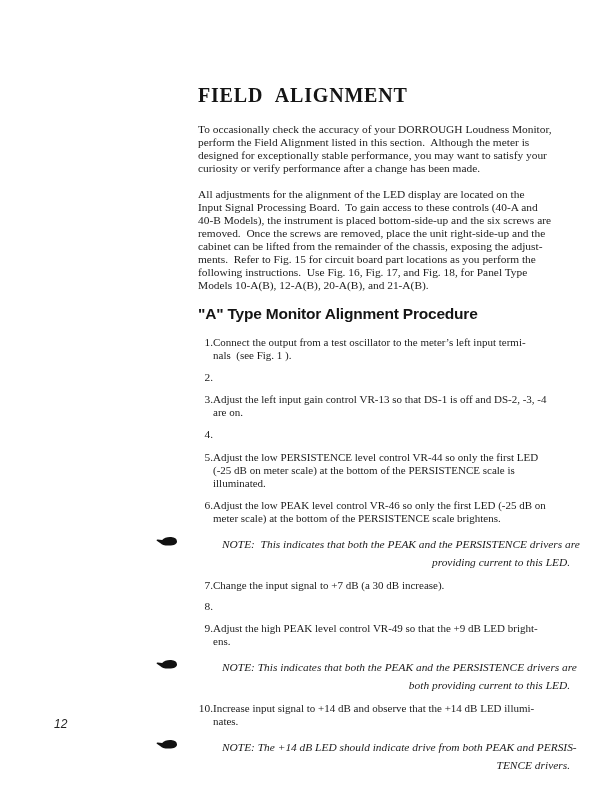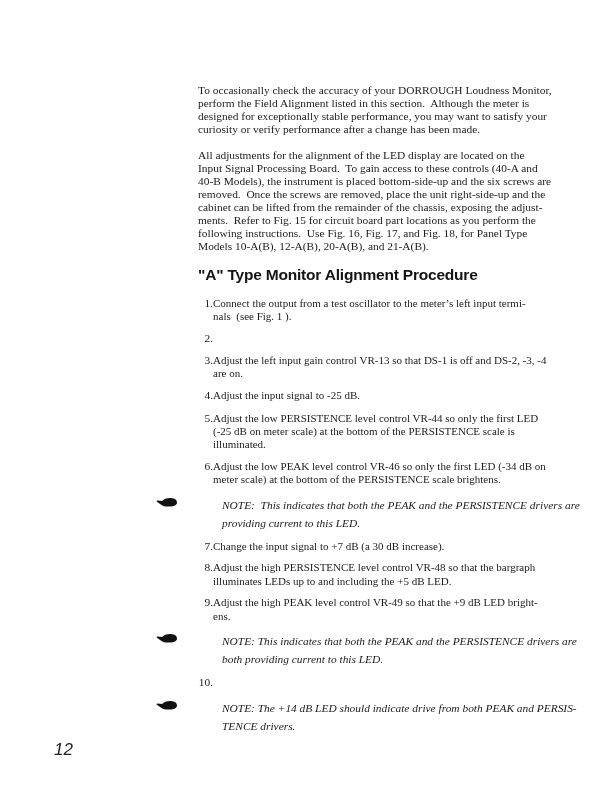--- a/index.html
+++ b/index.html
@@ -54,50 +54,52 @@
   }
   .step .txt {
     font-size: 11px;
     line-height: 13.2px;
     white-space: pre;
   }
   .note {
     position: relative;
     margin: 0 0 9px 0;
     padding-left: 24px;
+    text-align: right;
   }
   .note .txt {
     font-style: italic;
     font-size: 11.4px;
     line-height: 13.2px;
     white-space: pre;
   }
   .manicule {
     position: absolute;
     left: -42px;
     top: 1px;
     width: 22px;
     height: 12px;
   }
   .manicule svg { display: block; }
   .page-number {
     position: absolute;
     left: 54px;
-    top: 740px;
+    top: 717px;
     font-family: "Liberation Sans", sans-serif;
     font-style: italic;
-    font-size: 17px;
+    font-size: 12px;
     color: #222;
   }
 </style>
 </head>
 <body>
 
 <div class="sheet">
 
+  <h1 class="doc-title">FIELD ALIGNMENT</h1>
 
   <p class="body-par">To occasionally check the accuracy of your DORROUGH Loudness Monitor,
 perform the Field Alignment listed in this section.  Although the meter is
 designed for exceptionally stable performance, you may want to satisfy your
 curiosity or verify performance after a change has been made.</p>
   <p class="body-par">All adjustments for the alignment of the LED display are located on the
 Input Signal Processing Board.  To gain access to these controls (40-A and
 40-B Models), the instrument is placed bottom-side-up and the six screws are
 removed.  Once the screws are removed, place the unit right-side-up and the
 cabinet can be lifted from the remainder of the chassis, exposing the adjust-
@@ -118,75 +120,74 @@
   </div>
 
   <div class="step">
     <span class="num">3.</span>
     <span class="txt">Adjust the left input gain control VR-13 so that DS-1 is off and DS-2, -3, -4
 are on.</span>
   </div>
 
   <div class="step" style="margin-bottom:10px">
     <span class="num">4.</span>
-    <span class="txt">Adjust the input signal to -25 dB.</span>
   </div>
 
   <div class="step">
     <span class="num">5.</span>
     <span class="txt">Adjust the low PERSISTENCE level control VR-44 so only the first LED
 (-25 dB on meter scale) at the bottom of the PERSISTENCE scale is
 illuminated.</span>
   </div>
 
   <div class="step">
     <span class="num">6.</span>
-    <span class="txt">Adjust the low PEAK level control VR-46 so only the first LED (-34 dB on
+    <span class="txt">Adjust the low PEAK level control VR-46 so only the first LED (-25 dB on
 meter scale) at the bottom of the PERSISTENCE scale brightens.</span>
   </div>
 
   <div class="note">
     <span class="manicule">
       <svg width="22" height="12" viewBox="0 0 22 12" xmlns="http://www.w3.org/2000/svg">
         <path fill="#111" d="M21 6.2c.3 2.6-3.2 4.6-8.6 4.4-4.2-.1-6.8-1-7.6-2.2L1.2 6.1C.3 5.6.6 4.4 1.6 4.5l4.6.5C7.8 3 11.6 1.8 15.1 2.1 18.7 2.4 20.8 3.9 21 6.2Z"></path>
       </svg>
     </span>
     <span class="txt">NOTE:  This indicates that both the PEAK and the PERSISTENCE drivers are
 providing current to this LED.</span>
   </div>
 
   <div class="step">
     <span class="num">7.</span>
     <span class="txt">Change the input signal to +7 dB (a 30 dB increase).</span>
   </div>
 
   <div class="step">
     <span class="num">8.</span>
-    <span class="txt">Adjust the high PERSISTENCE level control VR-48 so that the bargraph
-illuminates LEDs up to and including the +5 dB LED.</span>
   </div>
 
   <div class="step">
     <span class="num">9.</span>
     <span class="txt">Adjust the high PEAK level control VR-49 so that the +9 dB LED bright-
 ens.</span>
   </div>
 
   <div class="note">
     <span class="manicule">
       <svg width="22" height="12" viewBox="0 0 22 12" xmlns="http://www.w3.org/2000/svg">
         <path fill="#111" d="M21 6.2c.3 2.6-3.2 4.6-8.6 4.4-4.2-.1-6.8-1-7.6-2.2L1.2 6.1C.3 5.6.6 4.4 1.6 4.5l4.6.5C7.8 3 11.6 1.8 15.1 2.1 18.7 2.4 20.8 3.9 21 6.2Z"></path>
       </svg>
     </span>
     <span class="txt">NOTE: This indicates that both the PEAK and the PERSISTENCE drivers are
 both providing current to this LED.</span>
   </div>
 
   <div class="step">
     <span class="num">10.</span>
+    <span class="txt">Increase input signal to +14 dB and observe that the +14 dB LED illumi-
+nates.</span>
   </div>
 
   <div class="note">
     <span class="manicule">
       <svg width="22" height="12" viewBox="0 0 22 12" xmlns="http://www.w3.org/2000/svg">
         <path fill="#111" d="M21 6.2c.3 2.6-3.2 4.6-8.6 4.4-4.2-.1-6.8-1-7.6-2.2L1.2 6.1C.3 5.6.6 4.4 1.6 4.5l4.6.5C7.8 3 11.6 1.8 15.1 2.1 18.7 2.4 20.8 3.9 21 6.2Z"></path>
       </svg>
     </span>
     <span class="txt">NOTE: The +14 dB LED should indicate drive from both PEAK and PERSIS-
 TENCE drivers.</span>

